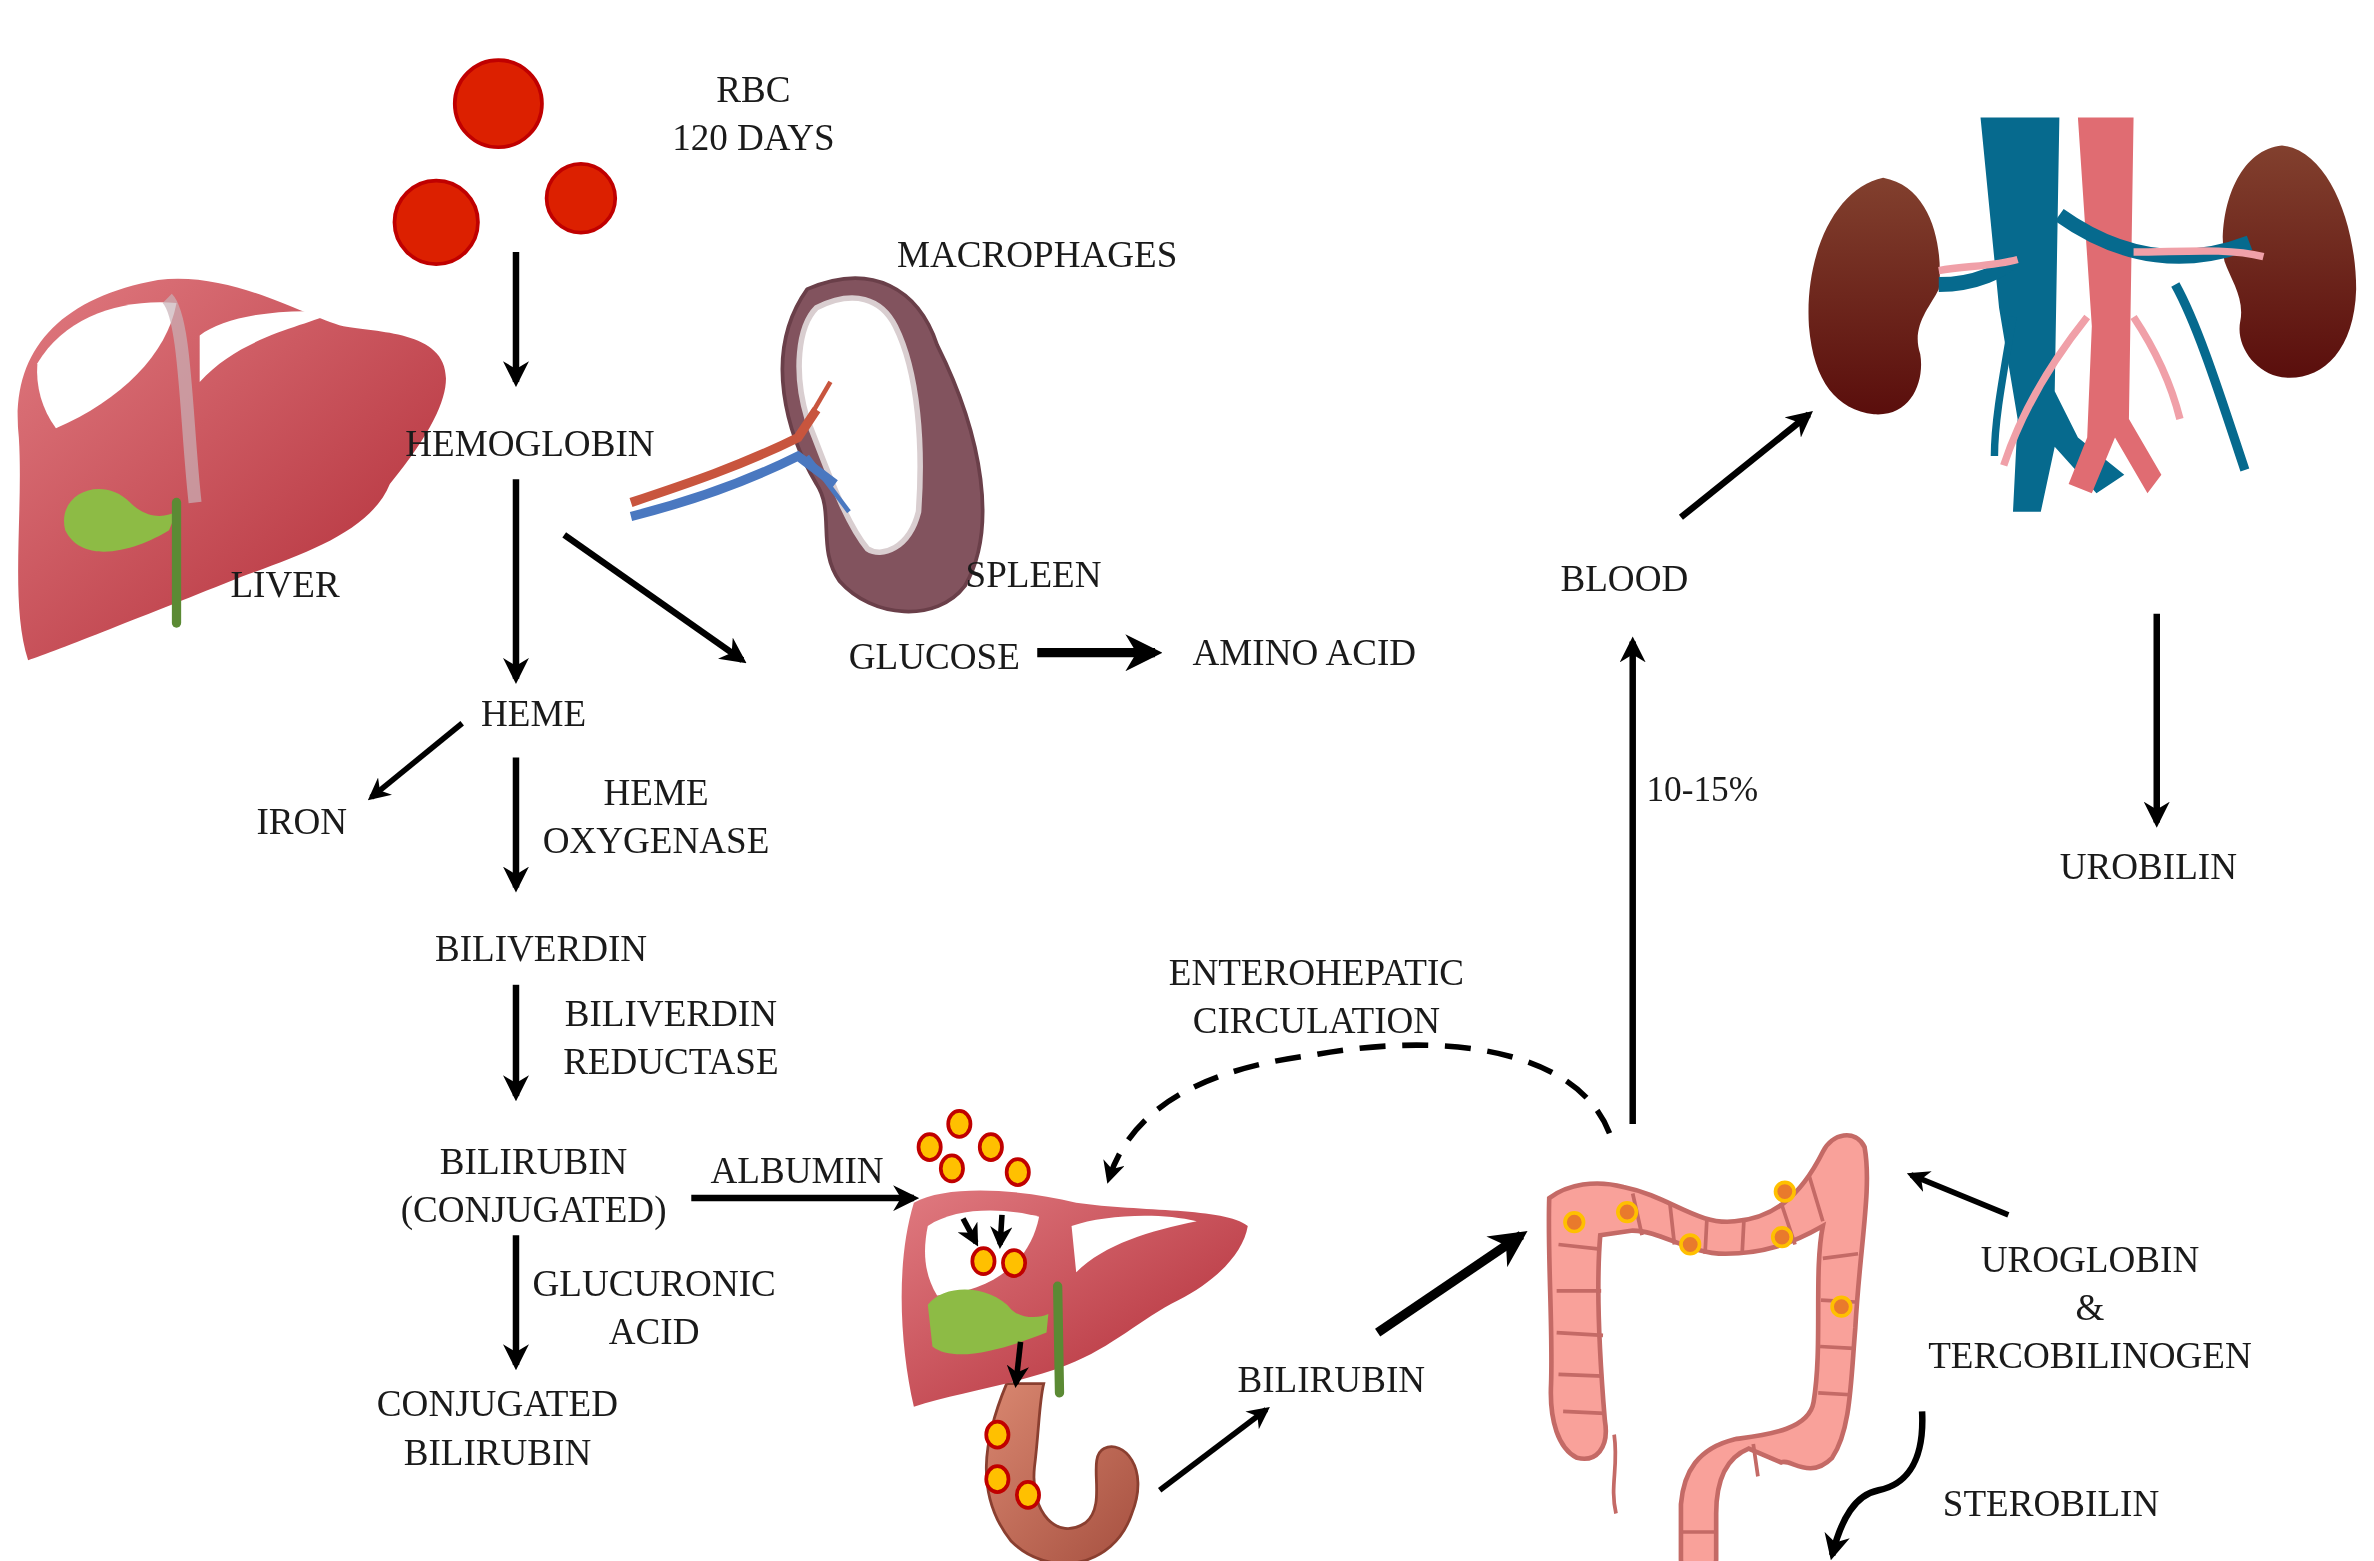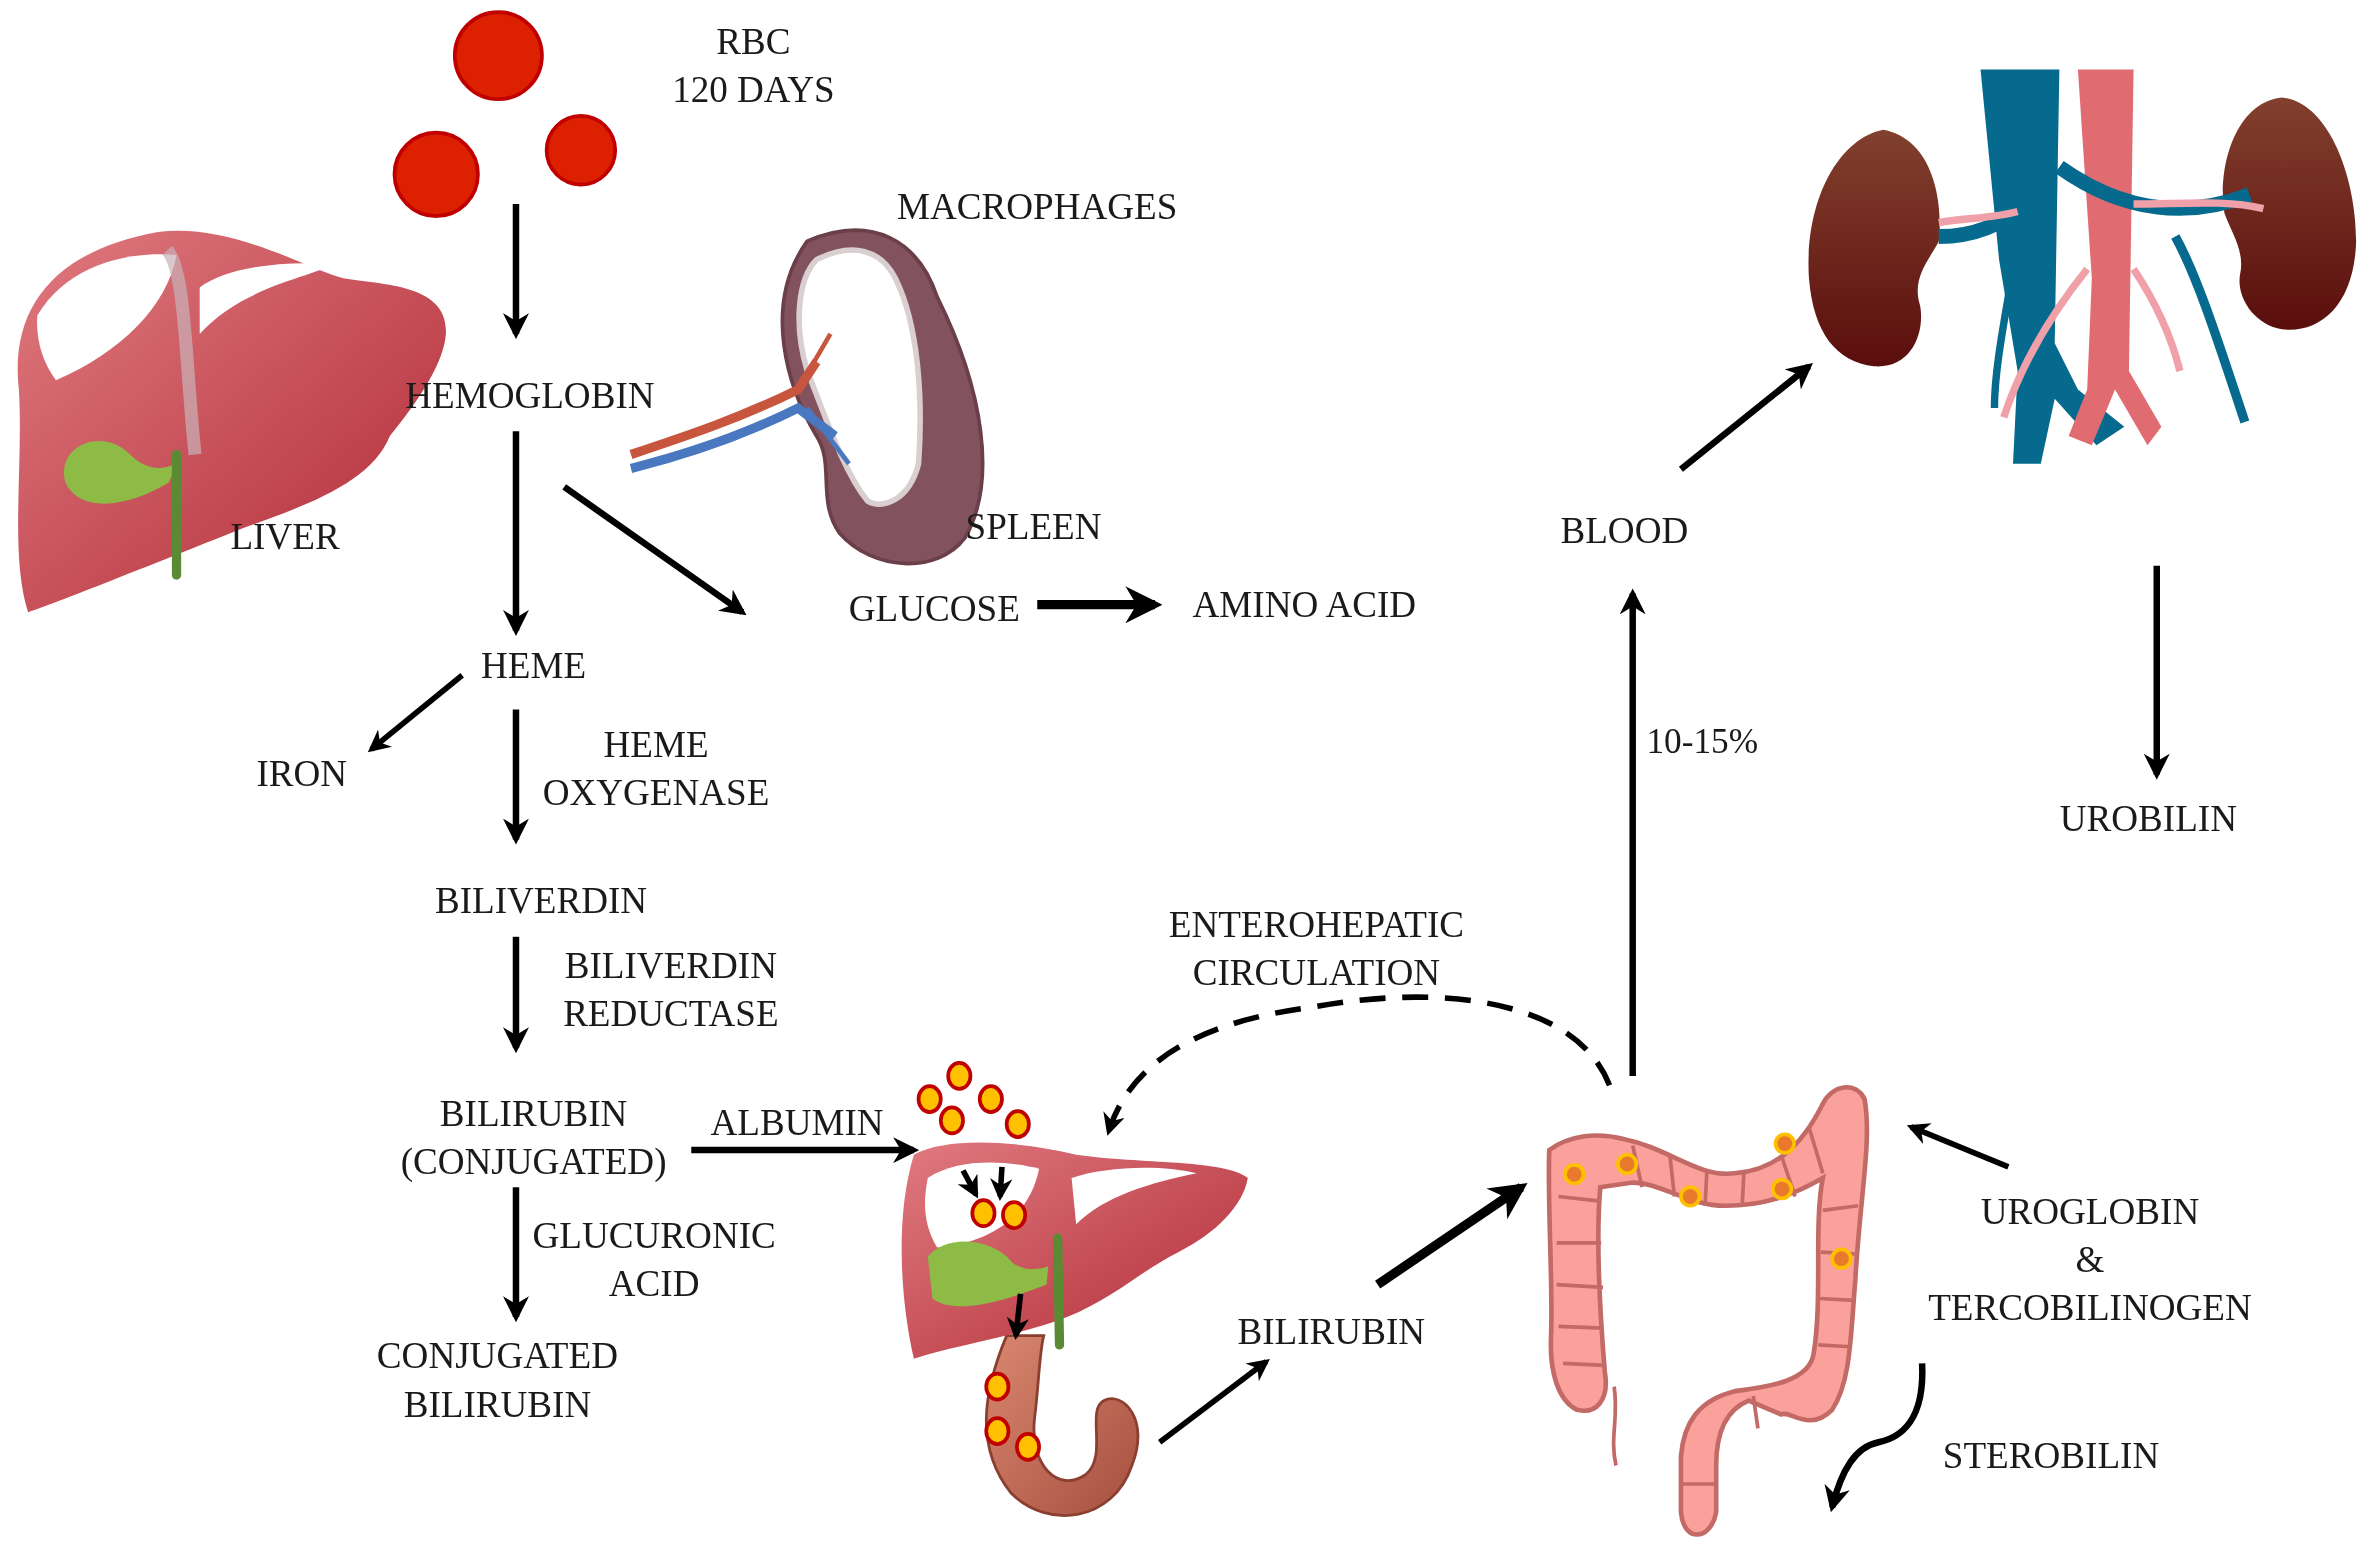--- a/index.html
+++ b/index.html
@@ -1,17 +1,17 @@
 <!DOCTYPE html>
 <html style="font-size:15px"><head>
 <meta charset="utf-8">
 <style>
   html, body { margin: 0; padding: 0; background: #ffffff; }
   body { width: 2375px; height: 1561px; overflow: hidden; }
-  #stage { position: relative; width: 2375px; height: 1501px; }
+  #stage { position: relative; width: 2375px; height: 1501px; margin-top: 48px; }
   svg#diagram { position: absolute; left: 0; top: 0; width: 2375px; height: 1561px; }
   .lbl {
     font-family: "Liberation Serif", "DejaVu Serif", serif;
     font-size: 40px;
     fill: #1a1a1a;
   }
   .lbl-sm { font-size: 38px; }
   .arrow { stroke: #000; stroke-width: 7; fill: none; }
   .arrow-thick { stroke: #000; stroke-width: 10; fill: none; }
   .arrow-thin { stroke: #000; stroke-width: 6; fill: none; }

